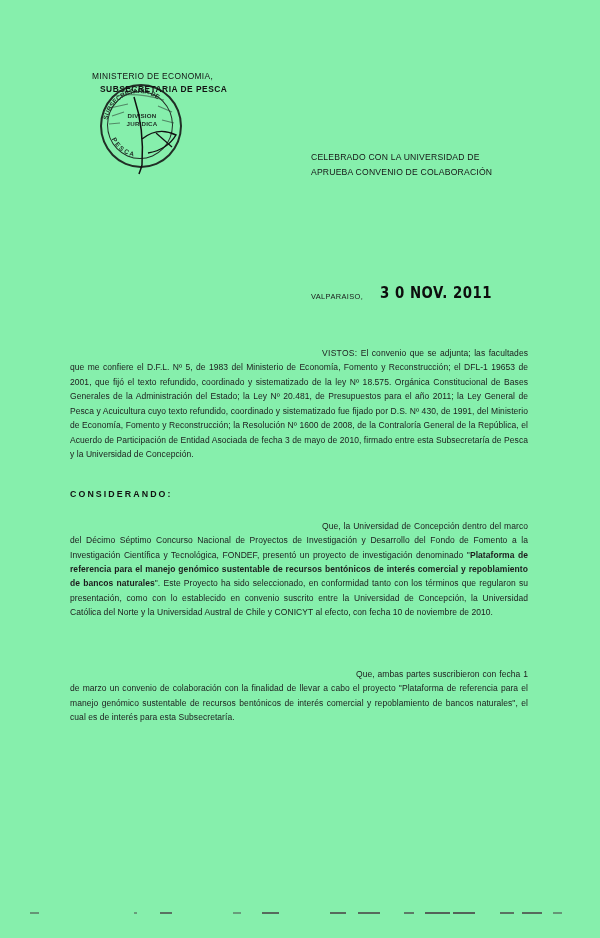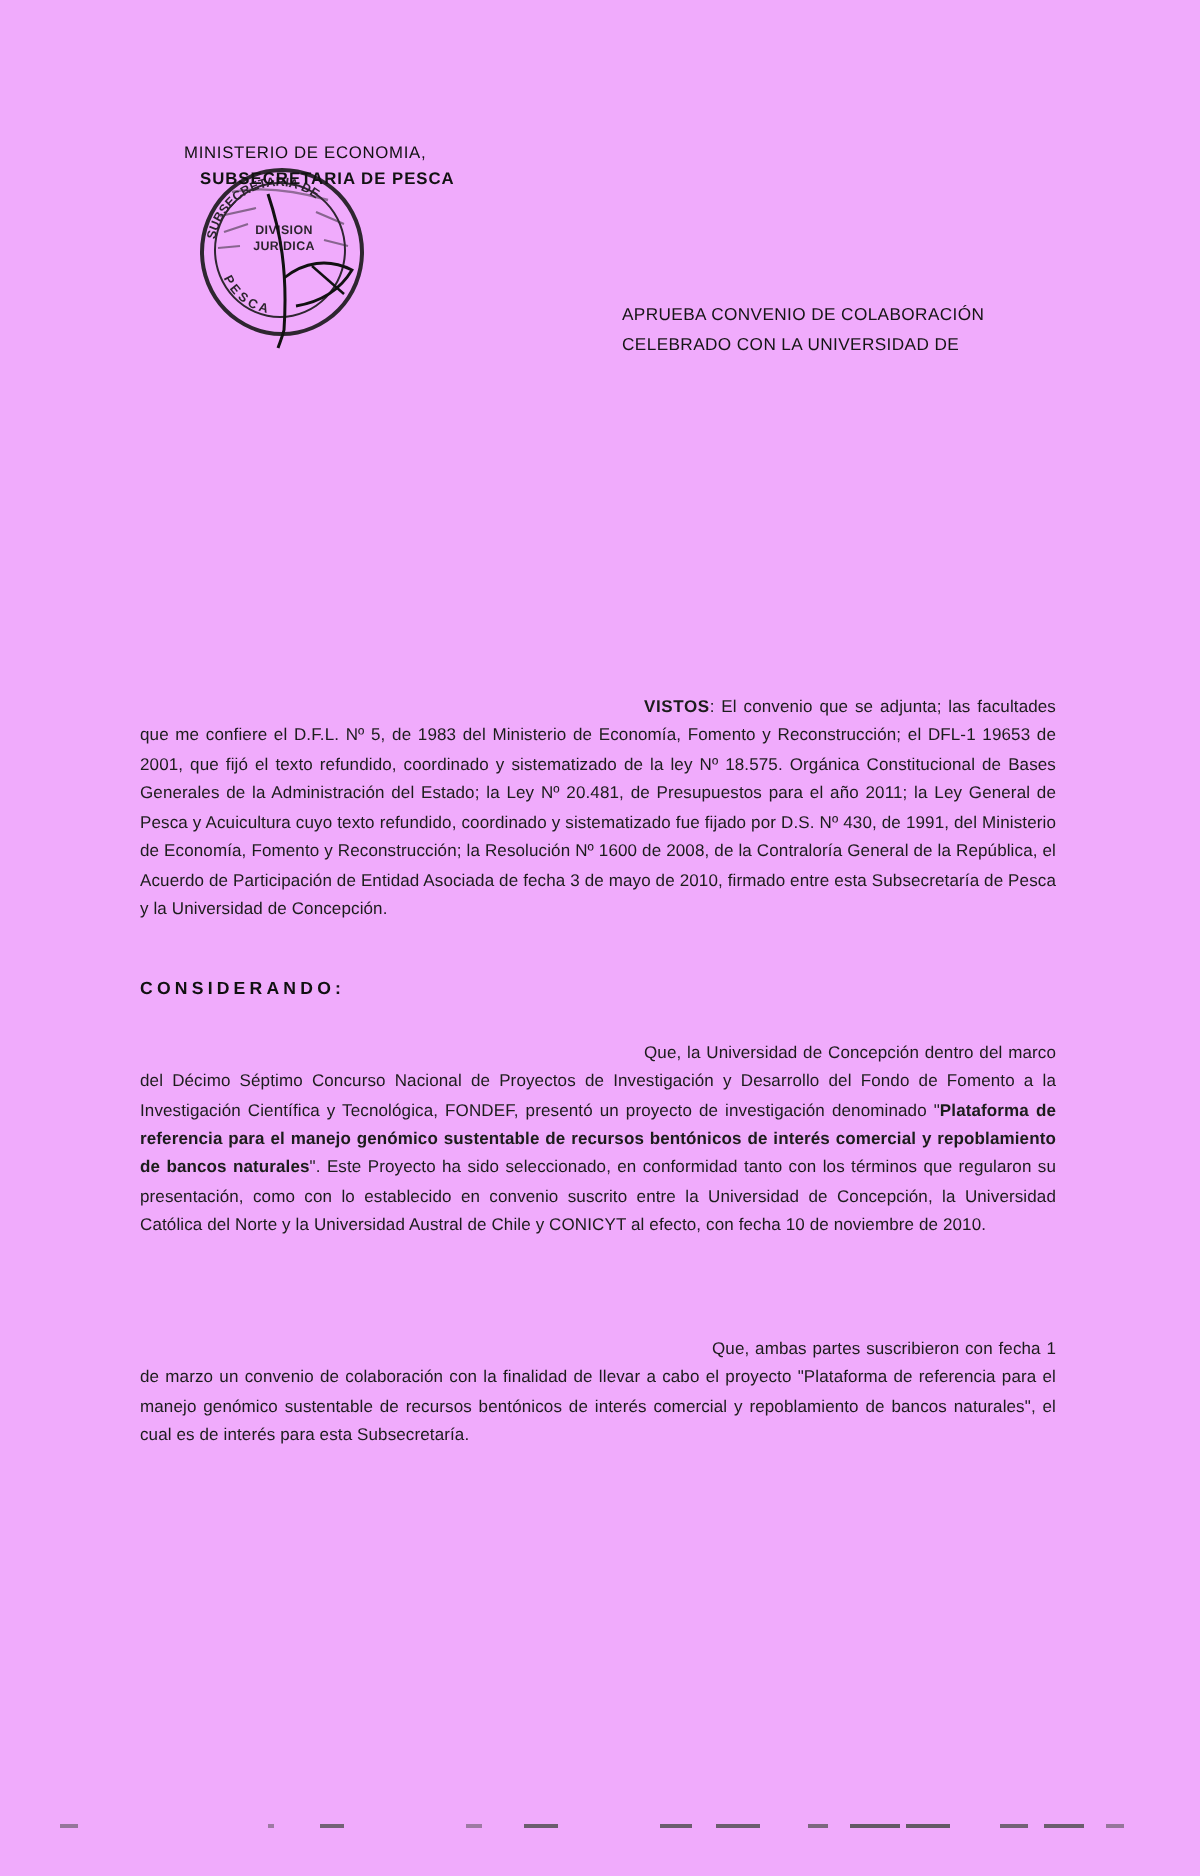--- a/index.html
+++ b/index.html
@@ -5,21 +5,21 @@
 <style>
   html, body {
     margin: 0;
     padding: 0;
     background: #ffffff;
   }
   #page {
     position: relative;
     width: 600px;
     height: 938px;
-    background: #f0abfc;
+    background: #86efac;
     overflow: hidden;
     font-family: "Liberation Sans", sans-serif;
     color: #1b1b1b;
     -webkit-font-smoothing: none;
   }
 
   
   #letterhead {
     position: absolute;
     left: 92px;
@@ -179,21 +179,21 @@
     font-size: 8.5px;
     line-height: 14.45px;
     text-align: justify;
     text-align-last: left;
     letter-spacing: 0.06px;
     color: #1c1c1c;
     margin: 0;
   }
   .para b { font-weight: bold; }
   .lead-in {
-    font-weight: bold;
+    font-weight: normal;
     letter-spacing: 0.3px;
   }
 
   .section-head {
     font-size: 8.8px;
     font-weight: bold;
     letter-spacing: 2.1px;
     text-align: left;
     color: #101010;
   }
@@ -262,25 +262,29 @@
     </svg>
   </div>
 
   <svg id="pen-stroke" viewBox="0 0 70 80">
     <path d="M14 2 C 20 20, 24 40, 22 70 C 21 74, 20 76, 19 79" stroke="#111" stroke-width="1.5" fill="none"></path>
     <path d="M22 44 C 32 36, 44 34, 56 40 C 50 50, 40 56, 28 58" stroke="#111" stroke-width="1.4" fill="none"></path>
     <path d="M36 38 L 52 52" stroke="#111" stroke-width="1.2" fill="none"></path>
   </svg>
 
   <div id="title-block">
+    <span class="tb-line">CELEBRADO CON LA UNIVERSIDAD DE</span>
     <span class="tb-line">APRUEBA CONVENIO DE COLABORACIÓN</span>
-    <span class="tb-line">CELEBRADO CON LA UNIVERSIDAD DE</span>
-  </div>
-
-
+  </div>
+
+
+  <div id="dateline">
+    <span class="city">VALPARAISO,</span>
+    <span class="stamp-date">3 0 NOV. 2011</span>
+  </div>
 
   <div id="body-area">
 
     <p class="para hang"><span class="first-spacer"></span><span class="lead-in">VISTOS</span><span>: El convenio que se adjunta; las facultades que me confiere el D.F.L. Nº 5, de 1983 del Ministerio de Economía, Fomento y Reconstrucción; el DFL-1 19653 de 2001, que fijó el texto refundido, coordinado y sistematizado de la ley Nº 18.575. Orgánica Constitucional de Bases Generales de la Administración del Estado; la Ley Nº 20.481, de Presupuestos para el año 2011; la Ley General de Pesca y Acuicultura cuyo texto refundido, coordinado y sistematizado fue fijado por D.S. Nº 430, de 1991, del Ministerio de Economía, Fomento y Reconstrucción; la Resolución Nº 1600 de 2008, de la Contraloría General de la República, el Acuerdo de Participación de Entidad Asociada de fecha 3 de mayo de 2010, firmado entre esta Subsecretaría de Pesca y la Universidad de Concepción.</span></p>
 
     <div class="gap-lg"></div>
 
     <div class="section-head">CONSIDERANDO:</div>
 
     <div class="gap-md"></div>

